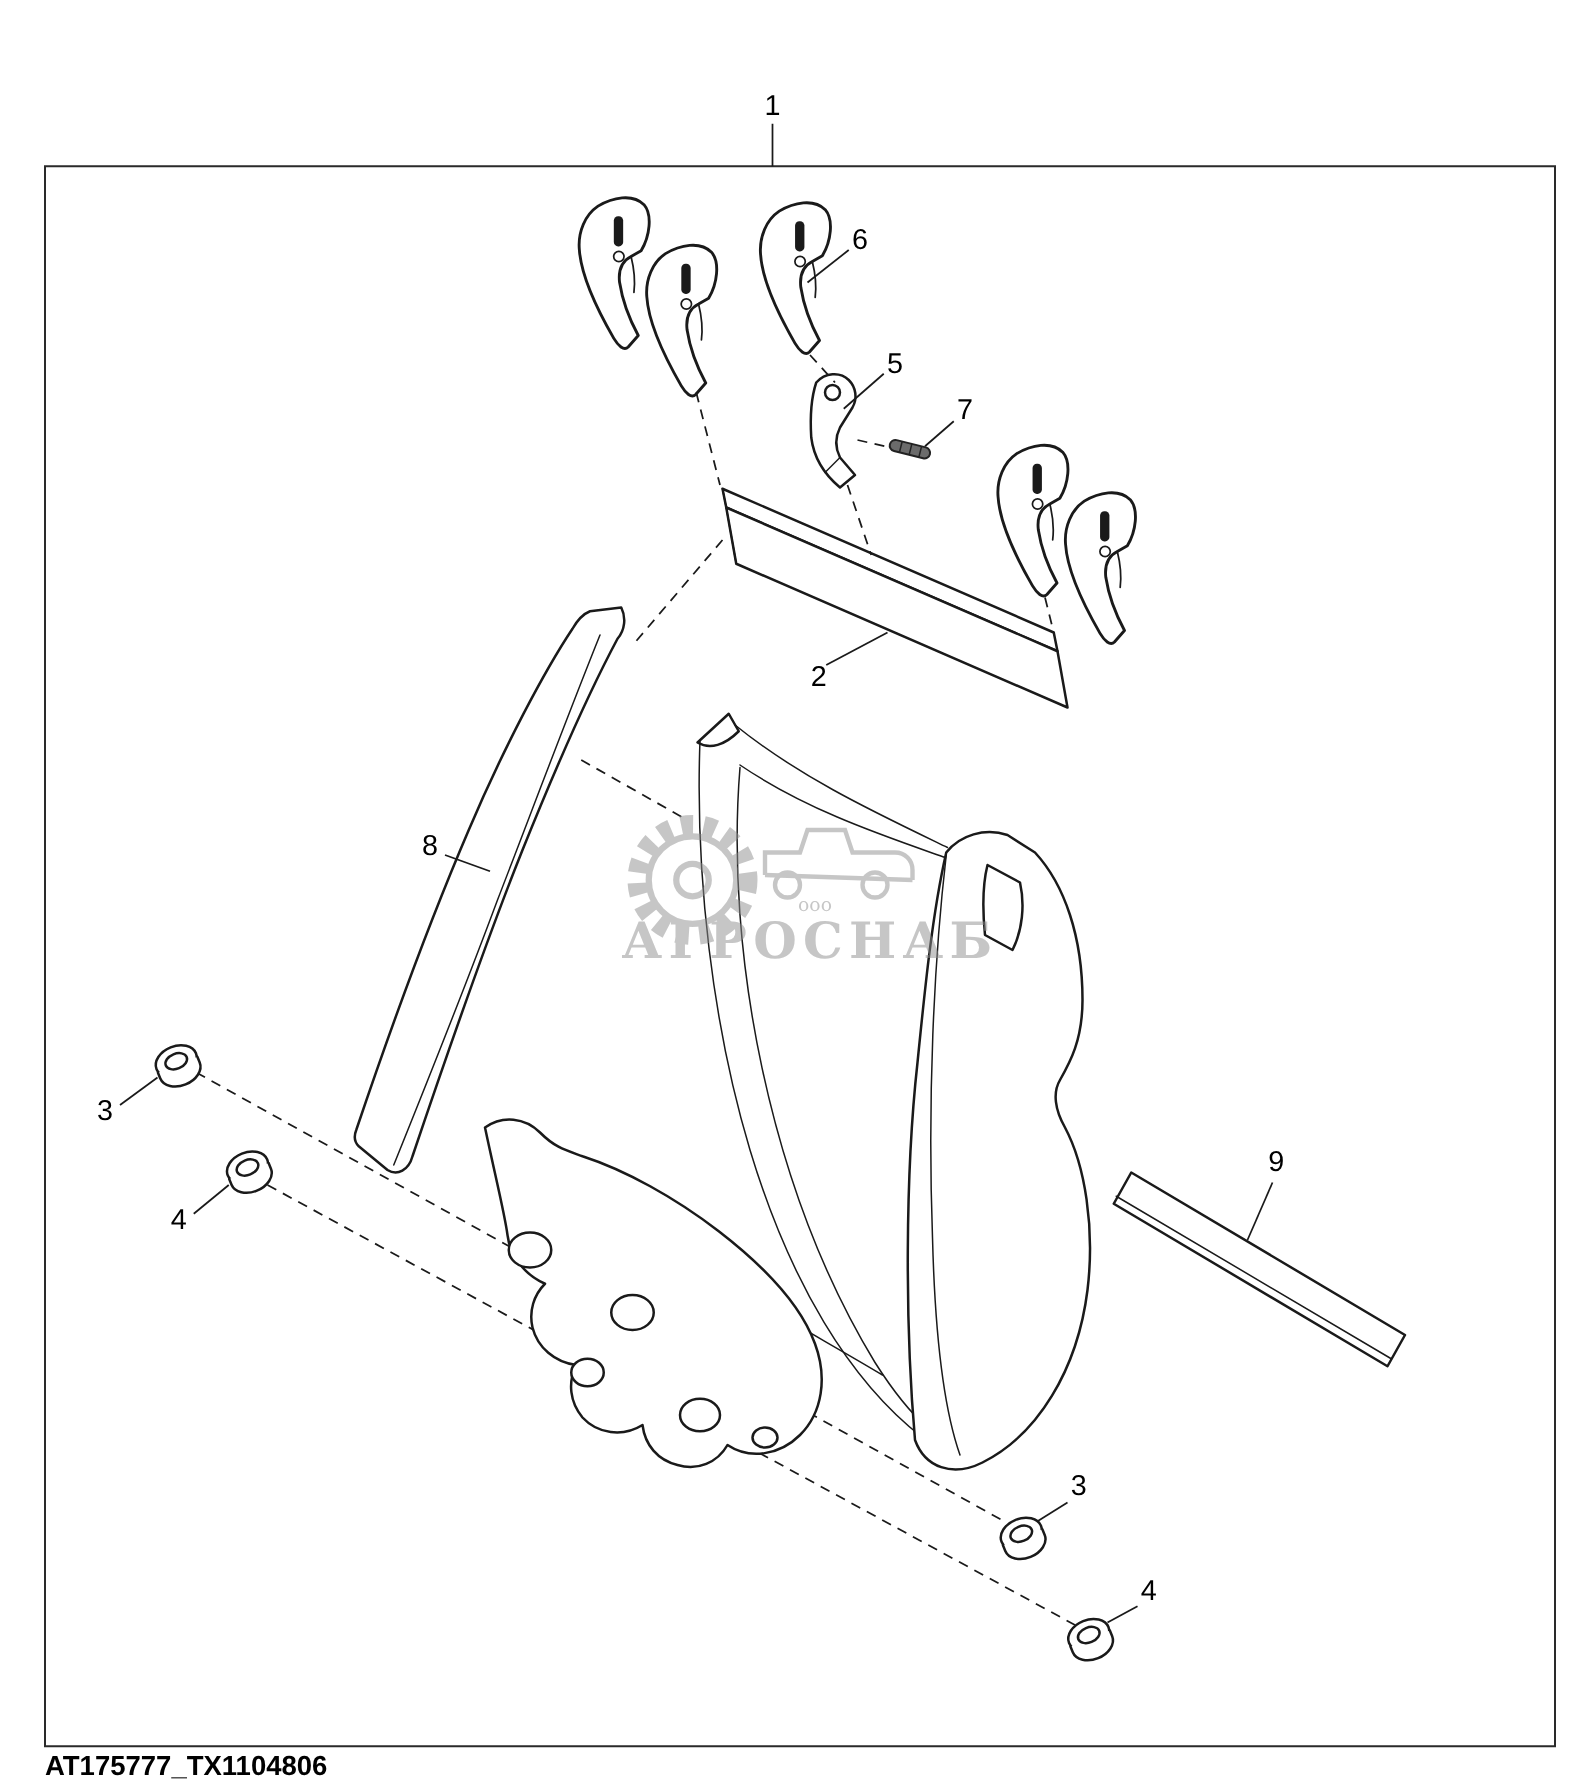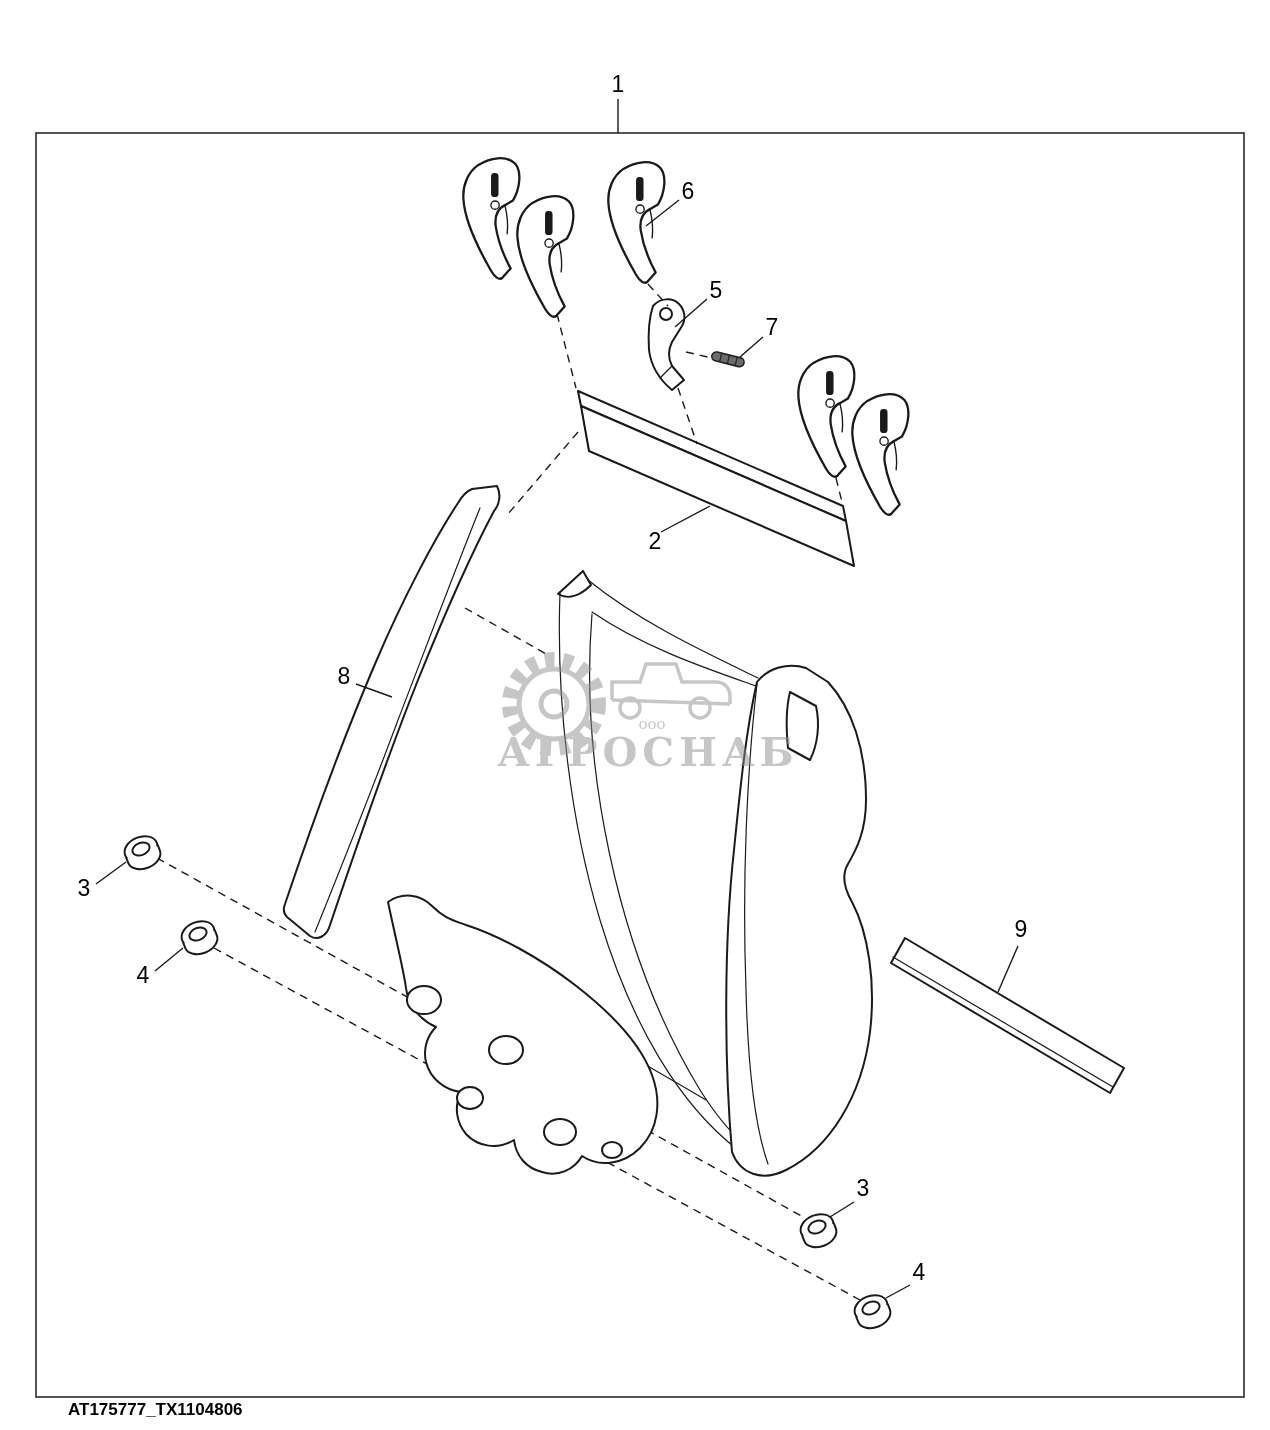--- a/index.html
+++ b/index.html
@@ -9,21 +9,21 @@
   .part{fill:#fff;stroke:#1a1a1a;stroke-width:2;stroke-linejoin:round;stroke-linecap:round;}
   .thin{fill:none;stroke:#1a1a1a;stroke-width:1.2;stroke-linecap:round;}
   .lead{fill:none;stroke:#1a1a1a;stroke-width:1.4;}
   .dash{fill:none;stroke:#1a1a1a;stroke-width:1.4;stroke-dasharray:8 6;}
   .callout{font-family:"Liberation Sans",sans-serif;font-size:23px;fill:#000;text-anchor:middle;}
   .frame{fill:none;stroke:#2a2a2a;stroke-width:1.6;}
   .wm{fill:#8f8f8f;}
   .wm-name{font-family:"DejaVu Serif","Liberation Serif",serif;font-weight:bold;font-size:40px;
            letter-spacing:5px;text-anchor:middle;}
   .wm-small{font-family:"DejaVu Serif","Liberation Serif",serif;font-size:15px;text-anchor:middle;}
-  .footer{position:absolute;left:36px;top:1400px;font-size:17px;font-weight:700;color:#000;margin-left:32px;}
+  .footer{position:absolute;left:36px;top:1400px;font-size:22px;font-weight:700;color:#000;}
 </style>
 </head>
 <body>
 
 <div class="stage">
 
 <svg viewBox="0 0 1270 1430" width="1270" height="1430">
 
   <defs>
     <g id="tooth">

